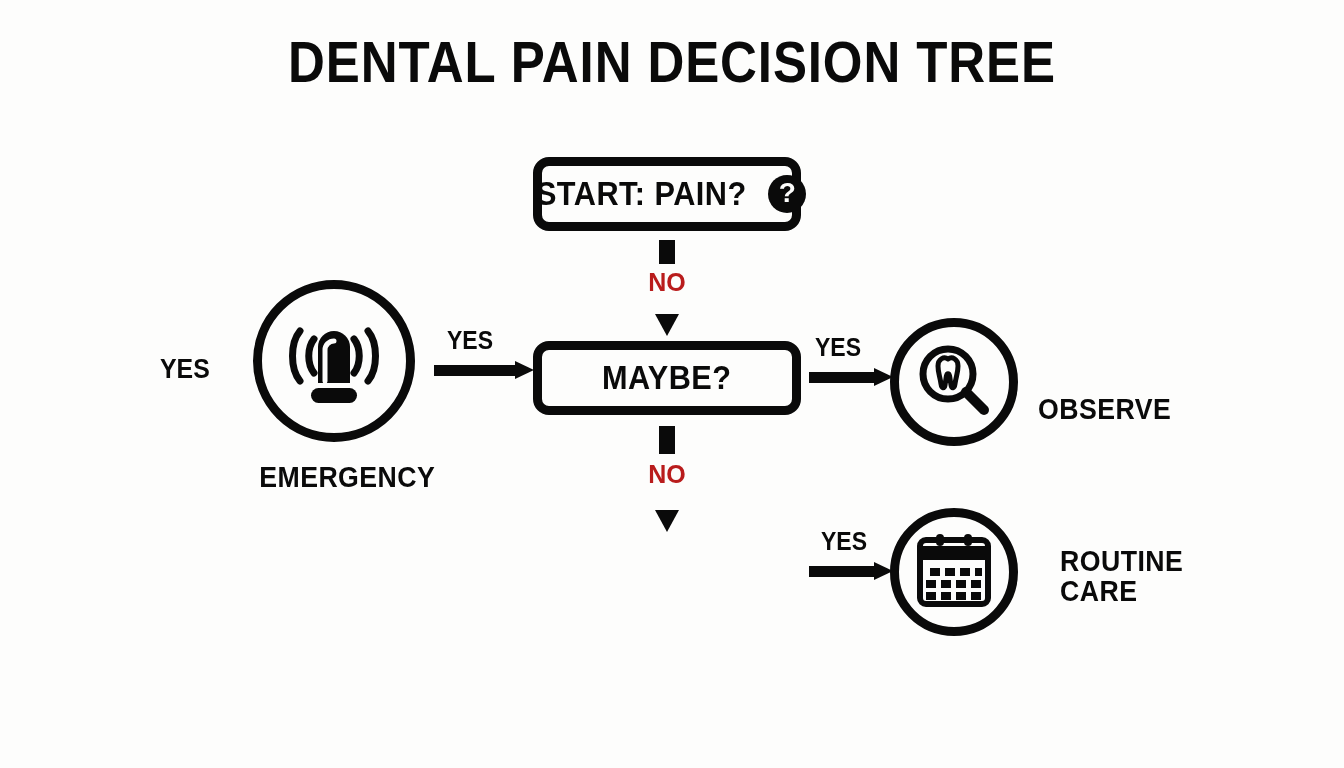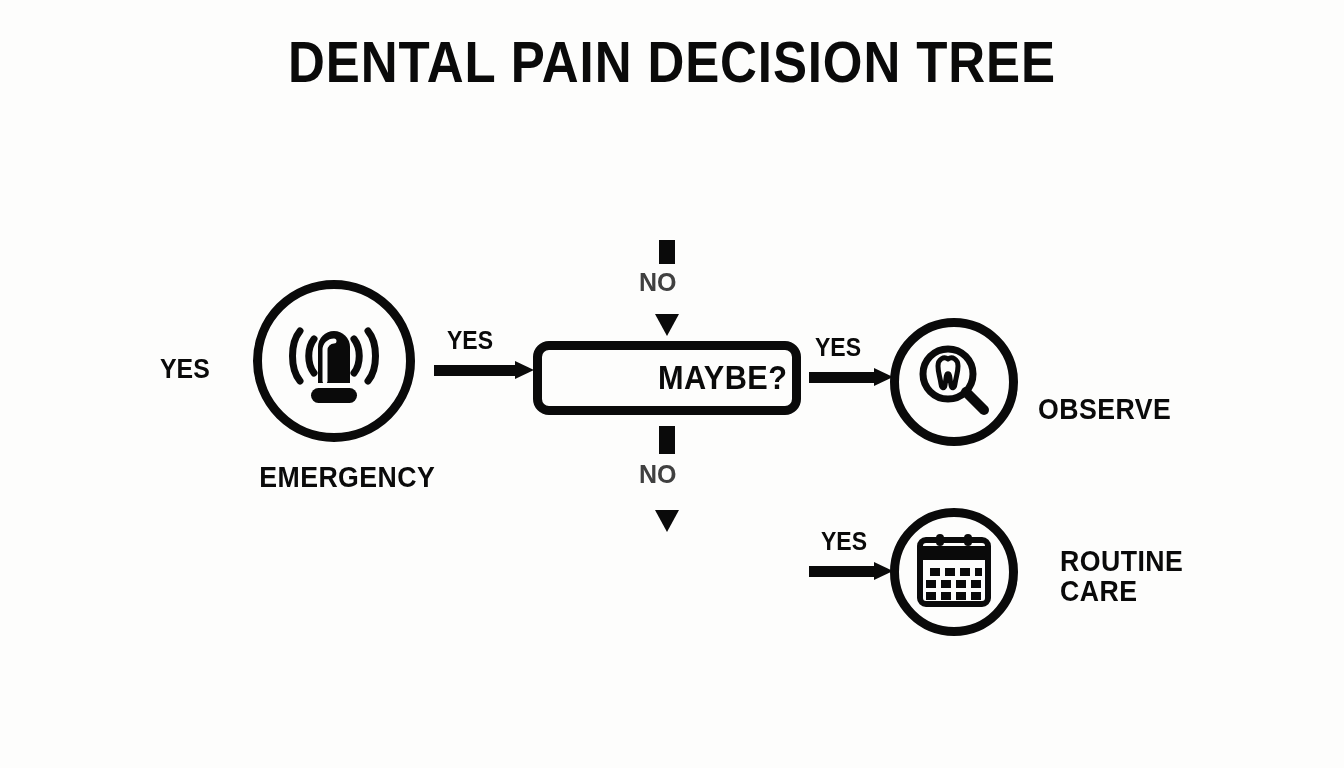--- a/index.html
+++ b/index.html
@@ -51,21 +51,21 @@
   .node-box .node-label {
     font-family: "Liberation Sans Narrow", "Liberation Sans", sans-serif;
     font-size: 33px;
     font-weight: bold;
     letter-spacing: 0.5px;
     color: #0a0a0a;
     transform: scaleX(0.93);
     white-space: nowrap;
   }
   #box-start { left: 533px; top: 157px; width: 268px; height: 74px; }
-  #box-maybe { left: 533px; top: 341px; width: 268px; height: 74px; justify-content: flex-end; }
+  #box-maybe { left: 533px; top: 341px; width: 268px; height: 74px; }
   #box-routine { left: 533px; top: 540px; width: 268px; height: 74px; }
 
   #box-start .node-inner {
     display: flex;
     align-items: center;
     gap: 14px;
   }
   .q-badge {
     width: 38px;
     height: 38px;
@@ -196,24 +196,25 @@
     width: 0;
     height: 0;
     border-left: 12px solid transparent;
     border-right: 12px solid transparent;
     border-top: 22px solid #0a0a0a;
   }
   .v-arrow .no-tag {
     position: absolute;
     left: -16px;
     width: 56px;
+    text-align: center;
     font-family: "Liberation Sans Narrow", "Liberation Sans", sans-serif;
     font-size: 25px;
     font-weight: bold;
-    color: #404040;
+    color: #b91c1c;
   }
 
   #arrow-start-maybe { left: 655px; top: 240px; height: 98px; }
   #arrow-start-maybe .dash { top: 0; height: 24px; }
   #arrow-start-maybe .no-tag { top: 28px; }
   #arrow-start-maybe .v-head { top: 74px; }
 
   #arrow-maybe-routine { left: 655px; top: 426px; height: 110px; }
   #arrow-maybe-routine .dash { top: 0; height: 28px; }
   #arrow-maybe-routine .no-tag { top: 34px; }
@@ -221,20 +222,26 @@
 
   svg { display: block; }
 </style>
 </head>
 <body>
 
 <div id="canvas">
 
   <div class="title">DENTAL PAIN DECISION TREE</div>
 
+  <div class="node-box" id="box-start">
+    <div class="node-inner">
+      <span class="node-label">START: PAIN?</span>
+      <span class="q-badge">?</span>
+    </div>
+  </div>
 
   <div class="v-arrow" id="arrow-start-maybe">
     <div class="dash"></div>
     <div class="no-tag">NO</div>
     <div class="v-head"></div>
   </div>
 
   <div class="node-box" id="box-maybe">
     <span class="node-label">MAYBE?</span>
   </div>

